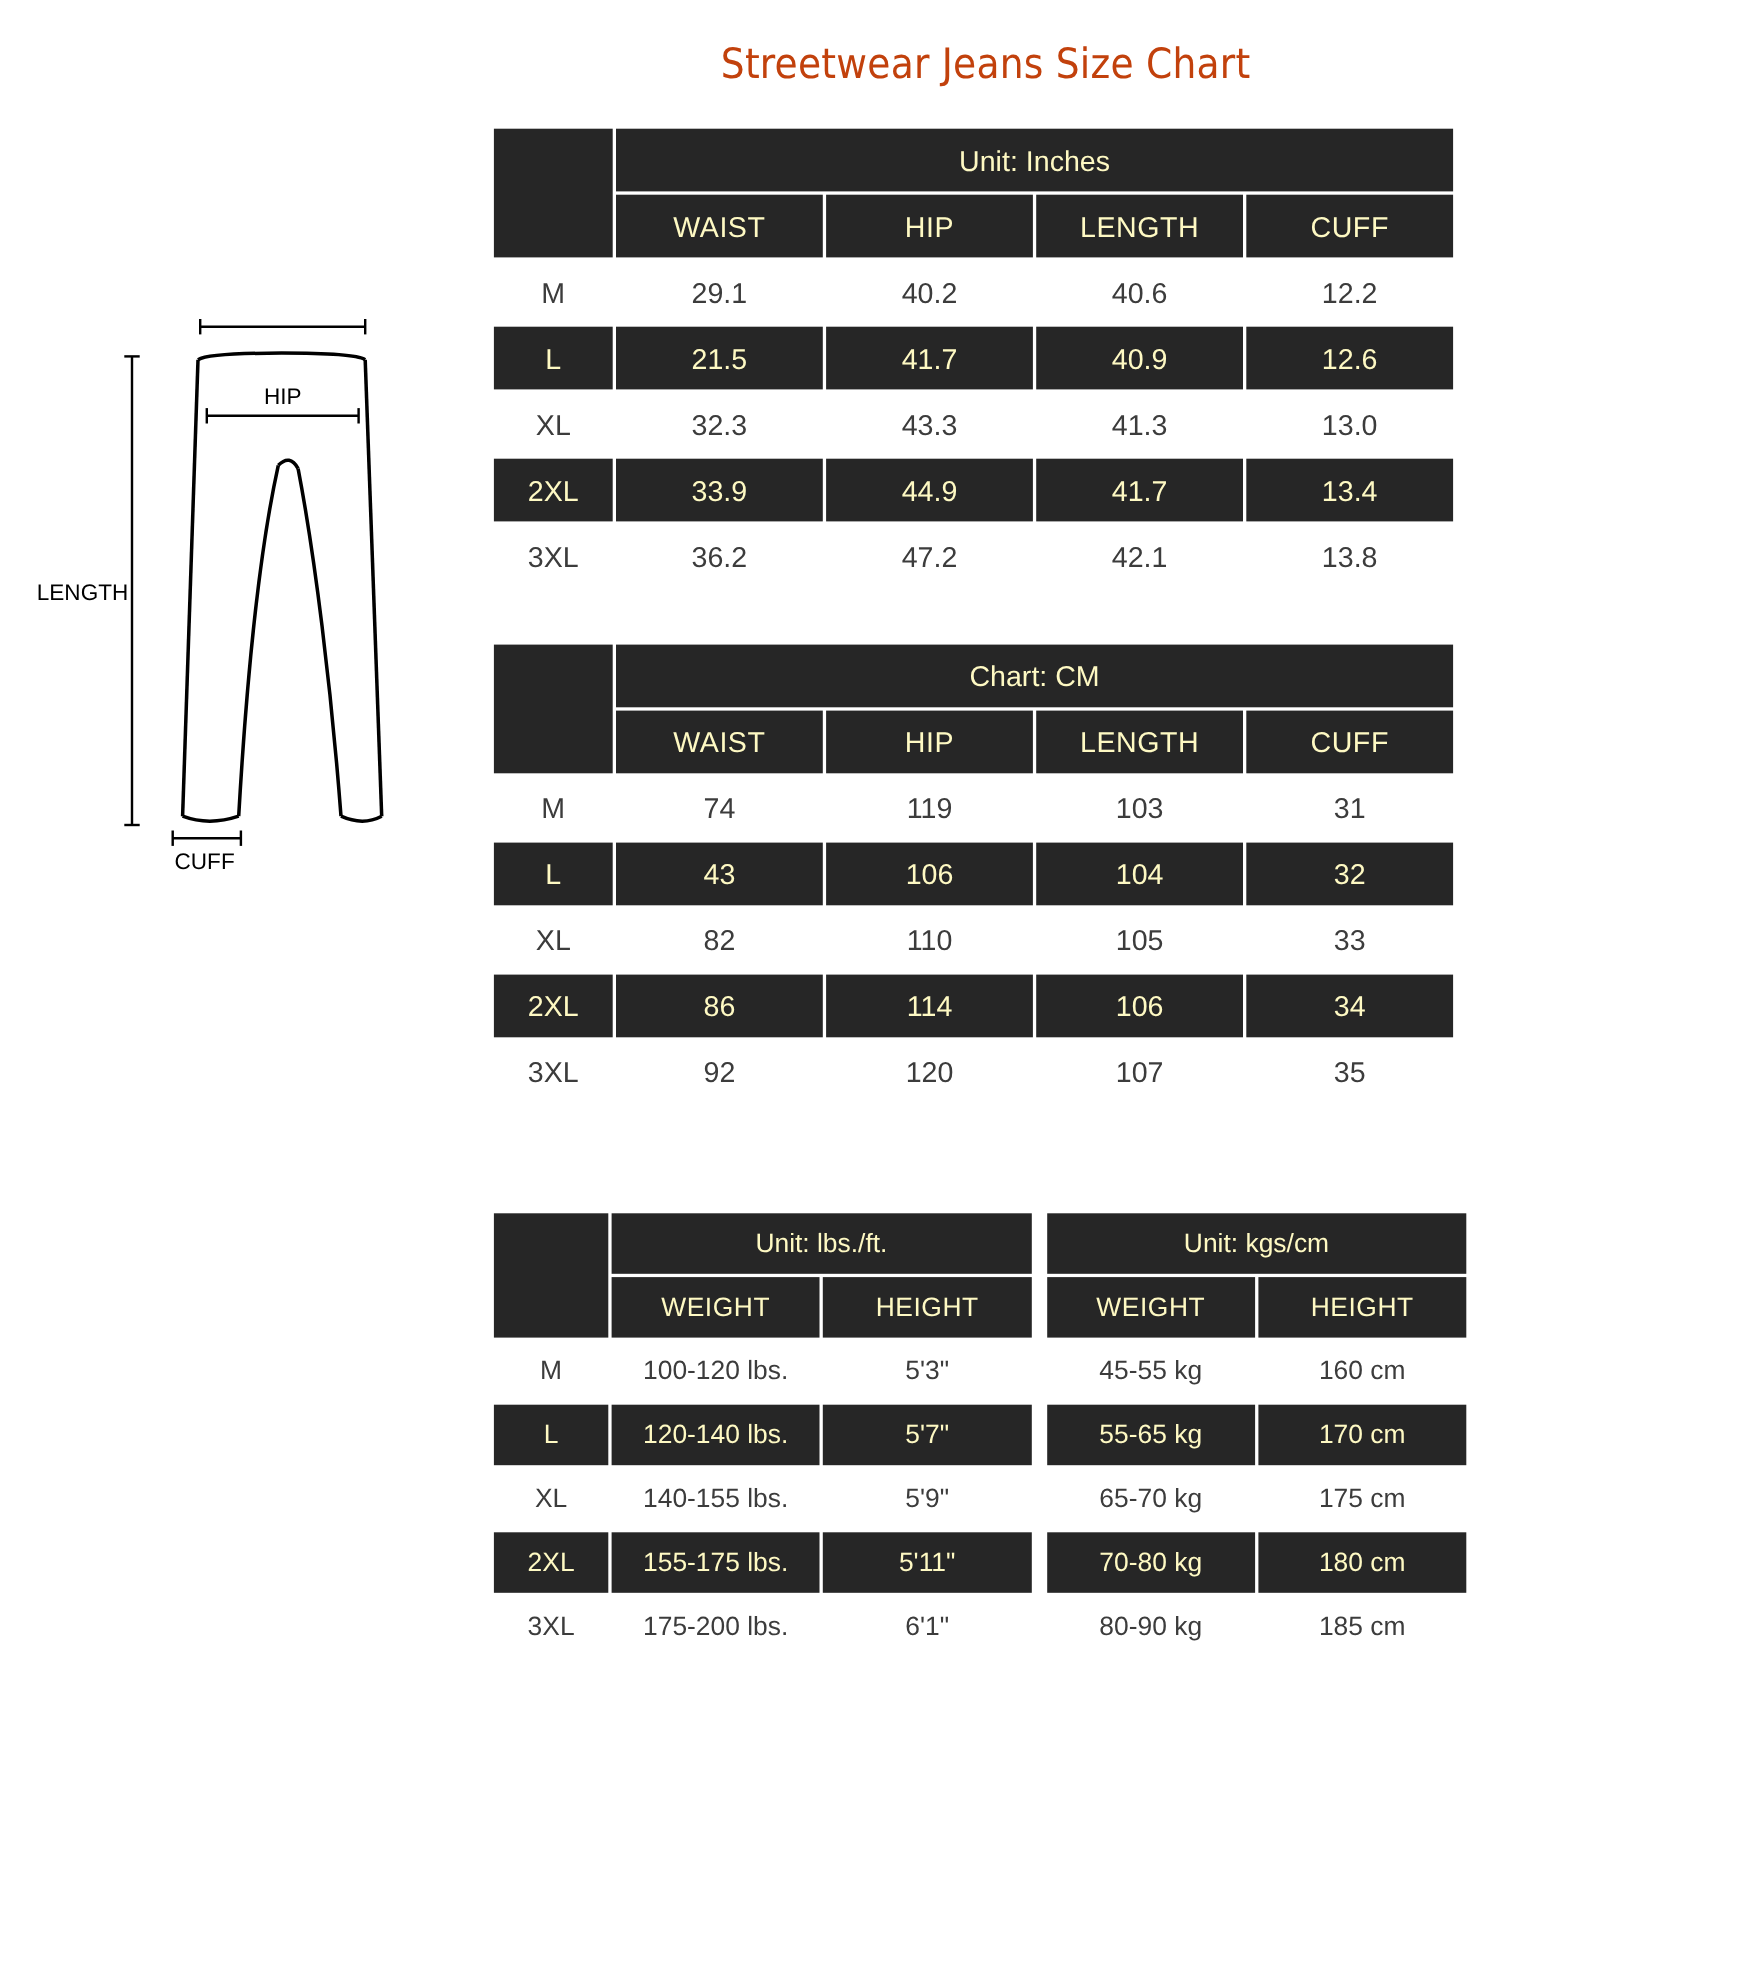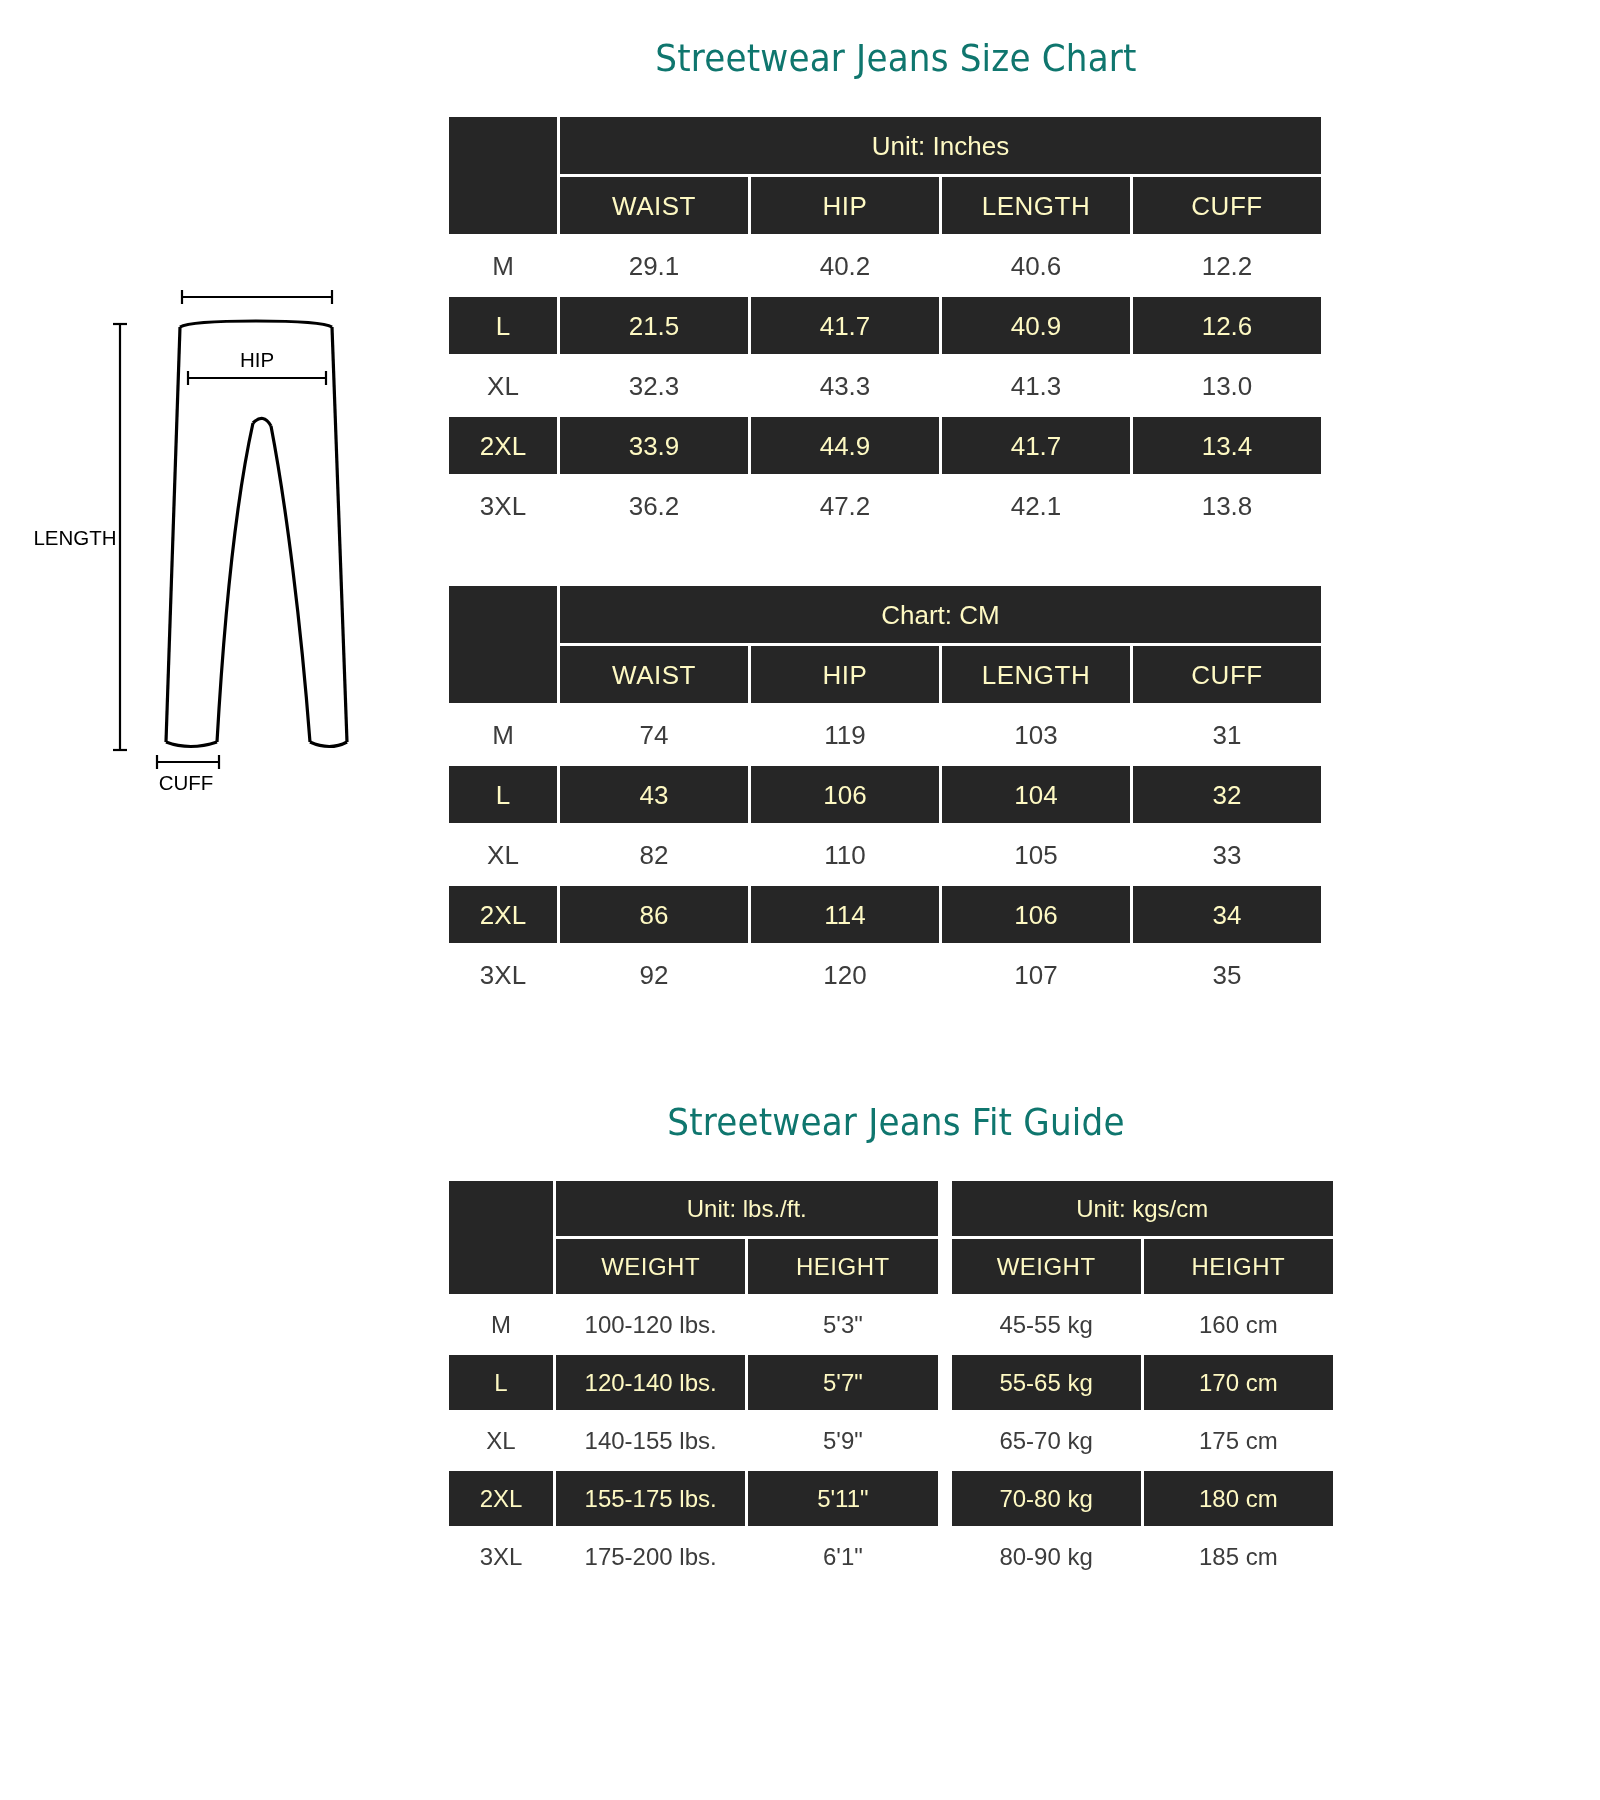--- a/index.html
+++ b/index.html
@@ -28,21 +28,21 @@
   .charts {
     position: absolute;
     left: 446px; top: 36px;
     width: 900px;
   }
 
   .chart-title {
     text-align: center;
     font-size: 38px;
     font-weight: 400;
-    color: #0f766e;
+    color: #c2410c;
     letter-spacing: 0.2px;
     font-family: "DejaVu Sans Condensed", "Liberation Sans Narrow", "Liberation Sans", sans-serif;
     margin: 0 0 34px 0;
     white-space: nowrap;
   }
 
   table.sz {
     border-collapse: separate;
     border-spacing: 3px 3px;
     width: 878px;
@@ -250,21 +250,20 @@
             <td class="lt">92</td>
             <td class="lt">120</td>
             <td class="lt">107</td>
             <td class="lt">35</td>
           </tr>
         </tbody>
     </table>
 
     <div class="gap-2"></div>
 
-    <h1 class="chart-title">Streetwear Jeans Fit Guide</h1>
 
     <table class="fit" id="tbl-fit">
       <tbody>
         <tr>
           <td class="blank sizecol" rowspan="2"></td>
           <td class="dk unit-head" colspan="2">Unit: lbs./ft.</td>
           <td class="spacer-col" rowspan="2"></td>
           <td class="dk unit-head" colspan="2">Unit: kgs/cm</td>
         </tr>
         <tr>

